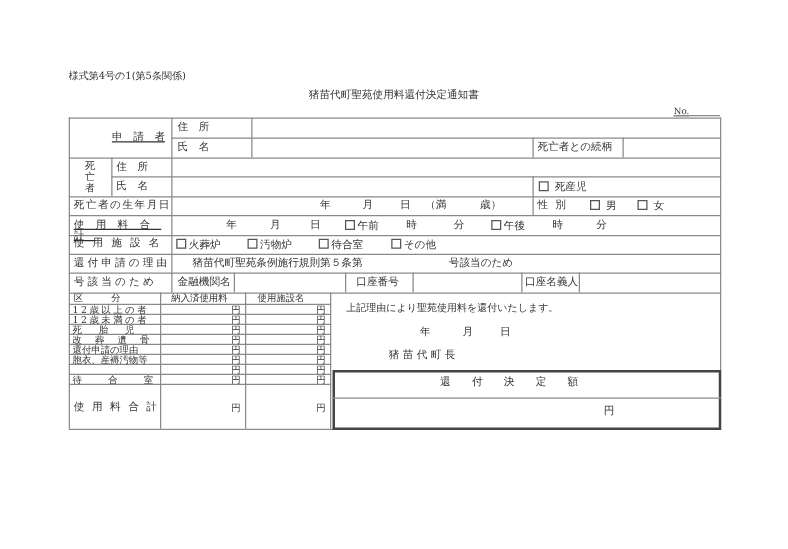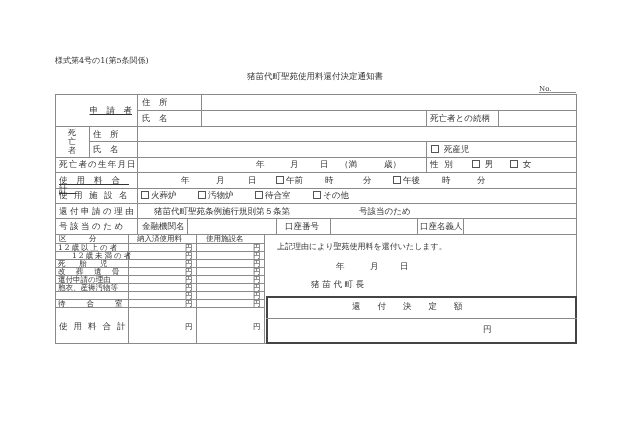--- a/index.html
+++ b/index.html
@@ -121,21 +121,21 @@
 <div class="t" style="left:285px;top:222px;">口座番号</div>
 <div class="t" style="left:331px;top:219px;width:86px;height:15px;"></div>
 <div class="t" style="left:420px;top:222px;">口座名義人</div>
 <div class="t" style="left:464px;top:219px;width:112px;height:15px;"></div>
 
 <div class="t s" style="left:59px;top:235px;width:66px;word-spacing:40px;">区　　　分</div>
 <div class="t s" style="left:137px;top:235px;">納入済使用料</div>
 <div class="t s" style="left:206px;top:235px;">使用施設名</div>
 
 <div class="t s" style="left:58px;top:244px;letter-spacing:2px;">12歳以上の者</div>
-<div class="t s" style="left:72px;top:252px;letter-spacing:2px;">12歳未満の者</div>
+<div class="t s" style="left:58px;top:252px;letter-spacing:2px;">12歳未満の者</div>
 <div class="t s" style="left:58px;top:260px;letter-spacing:3px;">死　胎　児</div>
 <div class="t s" style="left:58px;top:268px;letter-spacing:1.5px;">改　葬　遺　骨</div>
 <div class="t s" style="left:58px;top:276px;">還付申請の理由</div>
 <div class="t s" style="left:58px;top:284px;">胞衣、産褥汚物等</div>
 <div class="t s" style="left:58px;top:292px;"></div>
 <div class="t s" style="left:58px;top:300px;letter-spacing:2px;">待　　合　　室</div>
 <div class="t" style="left:59px;top:322px;letter-spacing:6px;">使用料合計</div>
 
 <div class="t s" style="left:185px;top:244px;">円</div>
 <div class="t s" style="left:185px;top:252px;">円</div>

